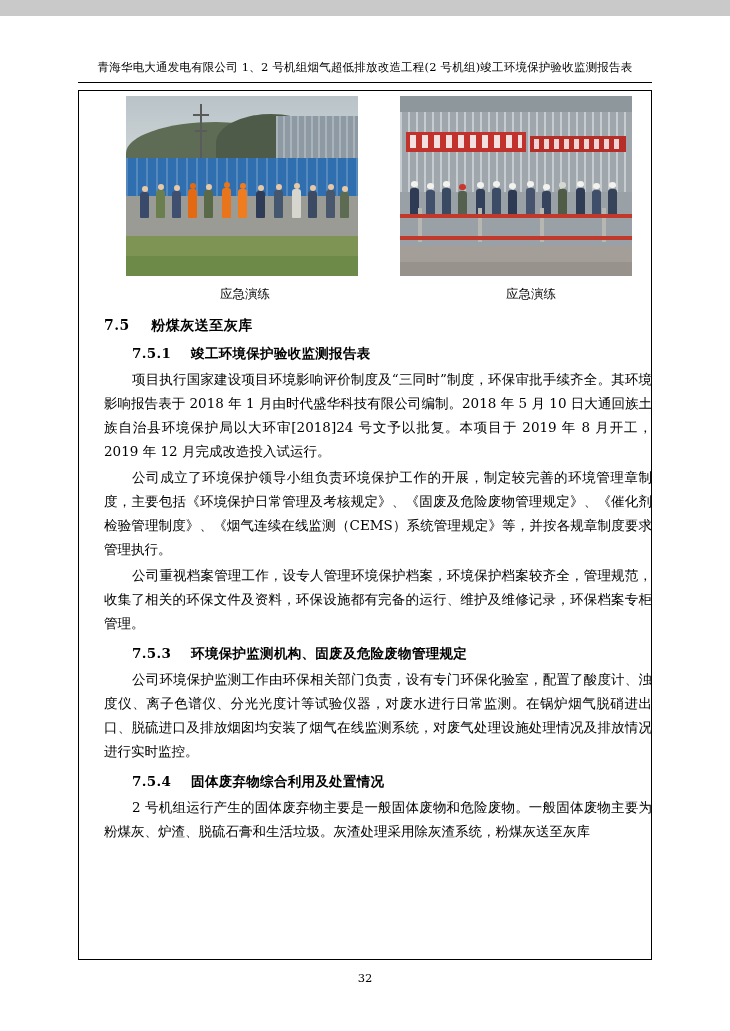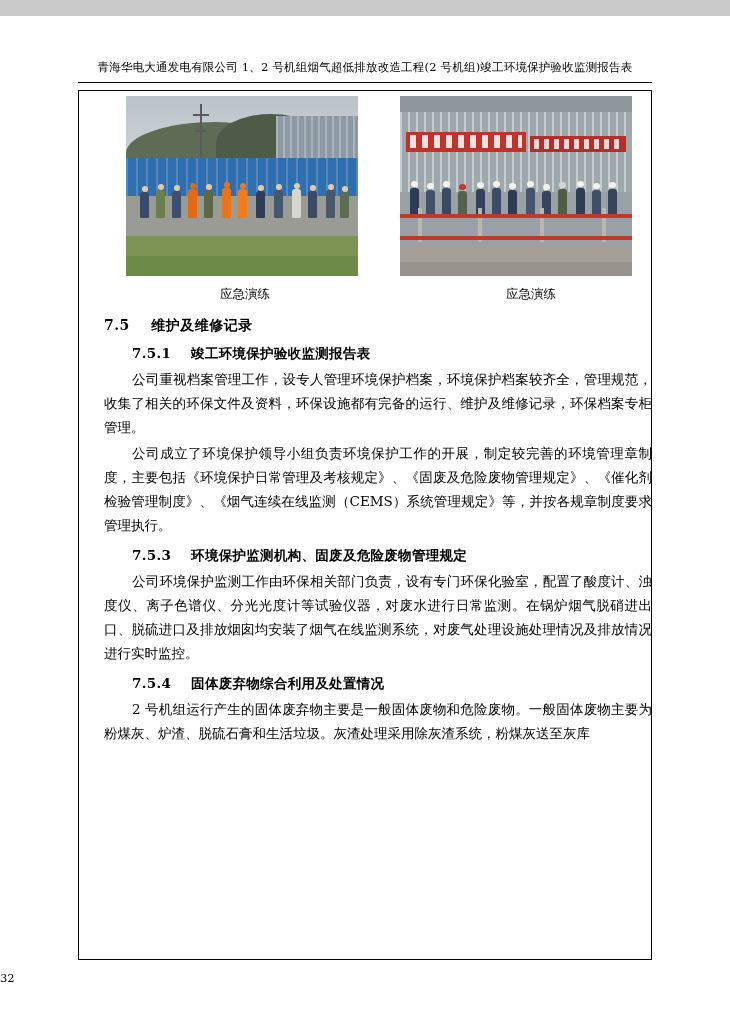--- a/index.html
+++ b/index.html
@@ -112,21 +112,21 @@
     text-align: justify;
     text-justify: inter-ideograph;
     text-indent: 28px;
     font-family: "DejaVu Serif", "Liberation Serif", serif;
   }
   .pagenum {
     position: absolute;
     top: 955px;
     left: 0;
     width: 730px;
-    text-align: left;
+    text-align: center;
     font-size: 11.5px;
     font-family: "DejaVu Serif", "Liberation Serif", serif;
   }
 
   
   .p1-sky { position:absolute; left:0; top:0; width:232px; height:62px; background:linear-gradient(#b9c3c8,#cdd4d6); }
   .p1-hill { position:absolute; left:0; top:26px; width:150px; height:52px; background:#5e6b55; border-radius:60% 40% 0 0; }
   .p1-hill2 { position:absolute; left:90px; top:18px; width:110px; height:58px; background:#4e5b48; border-radius:50% 50% 0 0; }
   .p1-tower { position:absolute; left:74px; top:8px; width:2px; height:58px; background:#5b5b5b; }
   .p1-tower:before { content:""; position:absolute; left:-7px; top:10px; width:16px; height:2px; background:#5b5b5b; }
@@ -271,31 +271,32 @@
           <div class="p2-ground2"></div>
         </div>
         <div class="caption cap-right">应急演练</div>
       </div>
 
     </div>
 
     <h2 class="sec">
       <span>7.5</span>
       &nbsp;&nbsp;
-      <span>维护及维修记录</span>
+      <span>粉煤灰送至灰库</span>
     </h2>
 
     <h3 class="sub">
       <span>7.5.1</span>
       &nbsp;&nbsp;
       <span>竣工环境保护验收监测报告表</span>
     </h3>
-
+    <p class="body">项目执行国家建设项目环境影响评价制度及“三同时”制度，环保审批手续齐全。其环境影响报告表于 2018 年 1 月由时代盛华科技有限公司编制。2018 年 5 月 10 日大通回族土族自治县环境保护局以大环审[2018]24 号文予以批复。本项目于 2019 年 8 月开工，2019 年 12 月完成改造投入试运行。</p>
+
+    <p class="body">公司成立了环境保护领导小组负责环境保护工作的开展，制定较完善的环境管理章制度，主要包括《环境保护日常管理及考核规定》、《固废及危险废物管理规定》、《催化剂检验管理制度》、《烟气连续在线监测（CEMS）系统管理规定》等，并按各规章制度要求管理执行。</p>
     <p class="body">公司重视档案管理工作，设专人管理环境保护档案，环境保护档案较齐全，管理规范，收集了相关的环保文件及资料，环保设施都有完备的运行、维护及维修记录，环保档案专柜管理。</p>
-    <p class="body">公司成立了环境保护领导小组负责环境保护工作的开展，制定较完善的环境管理章制度，主要包括《环境保护日常管理及考核规定》、《固废及危险废物管理规定》、《催化剂检验管理制度》、《烟气连续在线监测（CEMS）系统管理规定》等，并按各规章制度要求管理执行。</p>
 
     <h3 class="sub">
       <span>7.5.3</span>
       &nbsp;&nbsp;
       <span>环境保护监测机构、固废及危险废物管理规定</span>
     </h3>
     <p class="body">公司环境保护监测工作由环保相关部门负责，设有专门环保化验室，配置了酸度计、浊度仪、离子色谱仪、分光光度计等试验仪器，对废水进行日常监测。在锅炉烟气脱硝进出口、脱硫进口及排放烟囱均安装了烟气在线监测系统，对废气处理设施处理情况及排放情况进行实时监控。</p>
 
     <h3 class="sub">
       <span>7.5.4</span>

